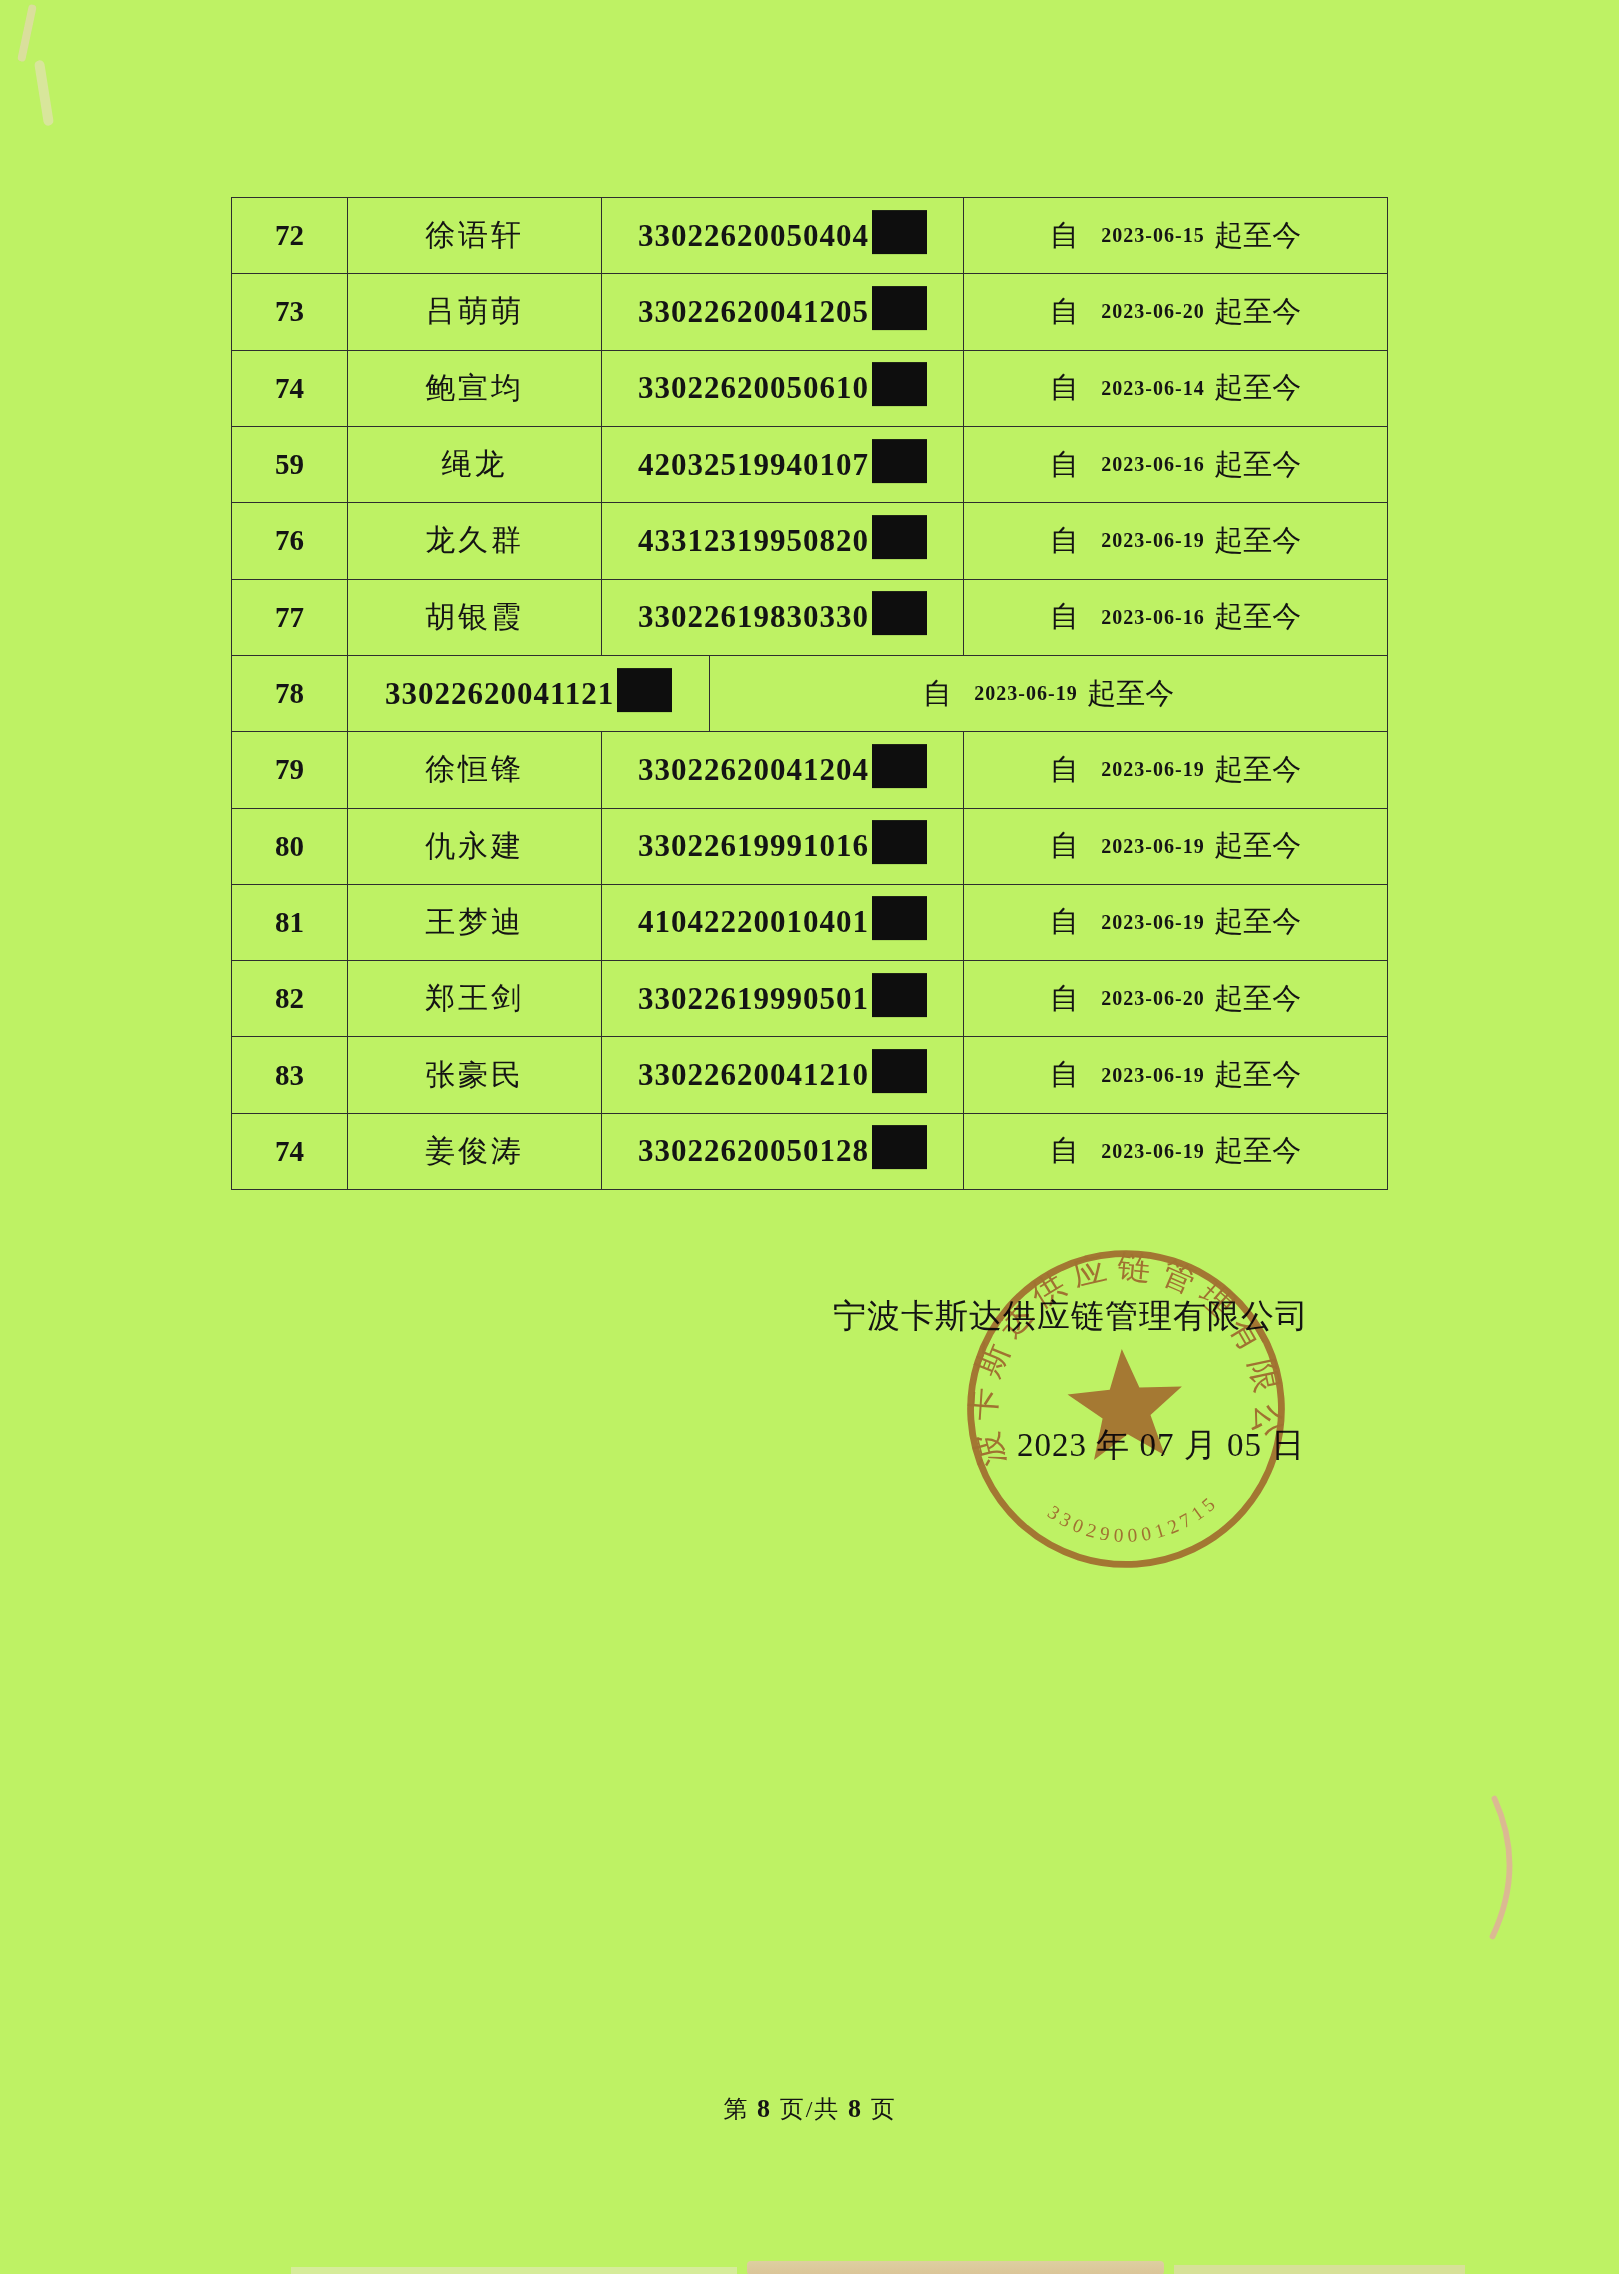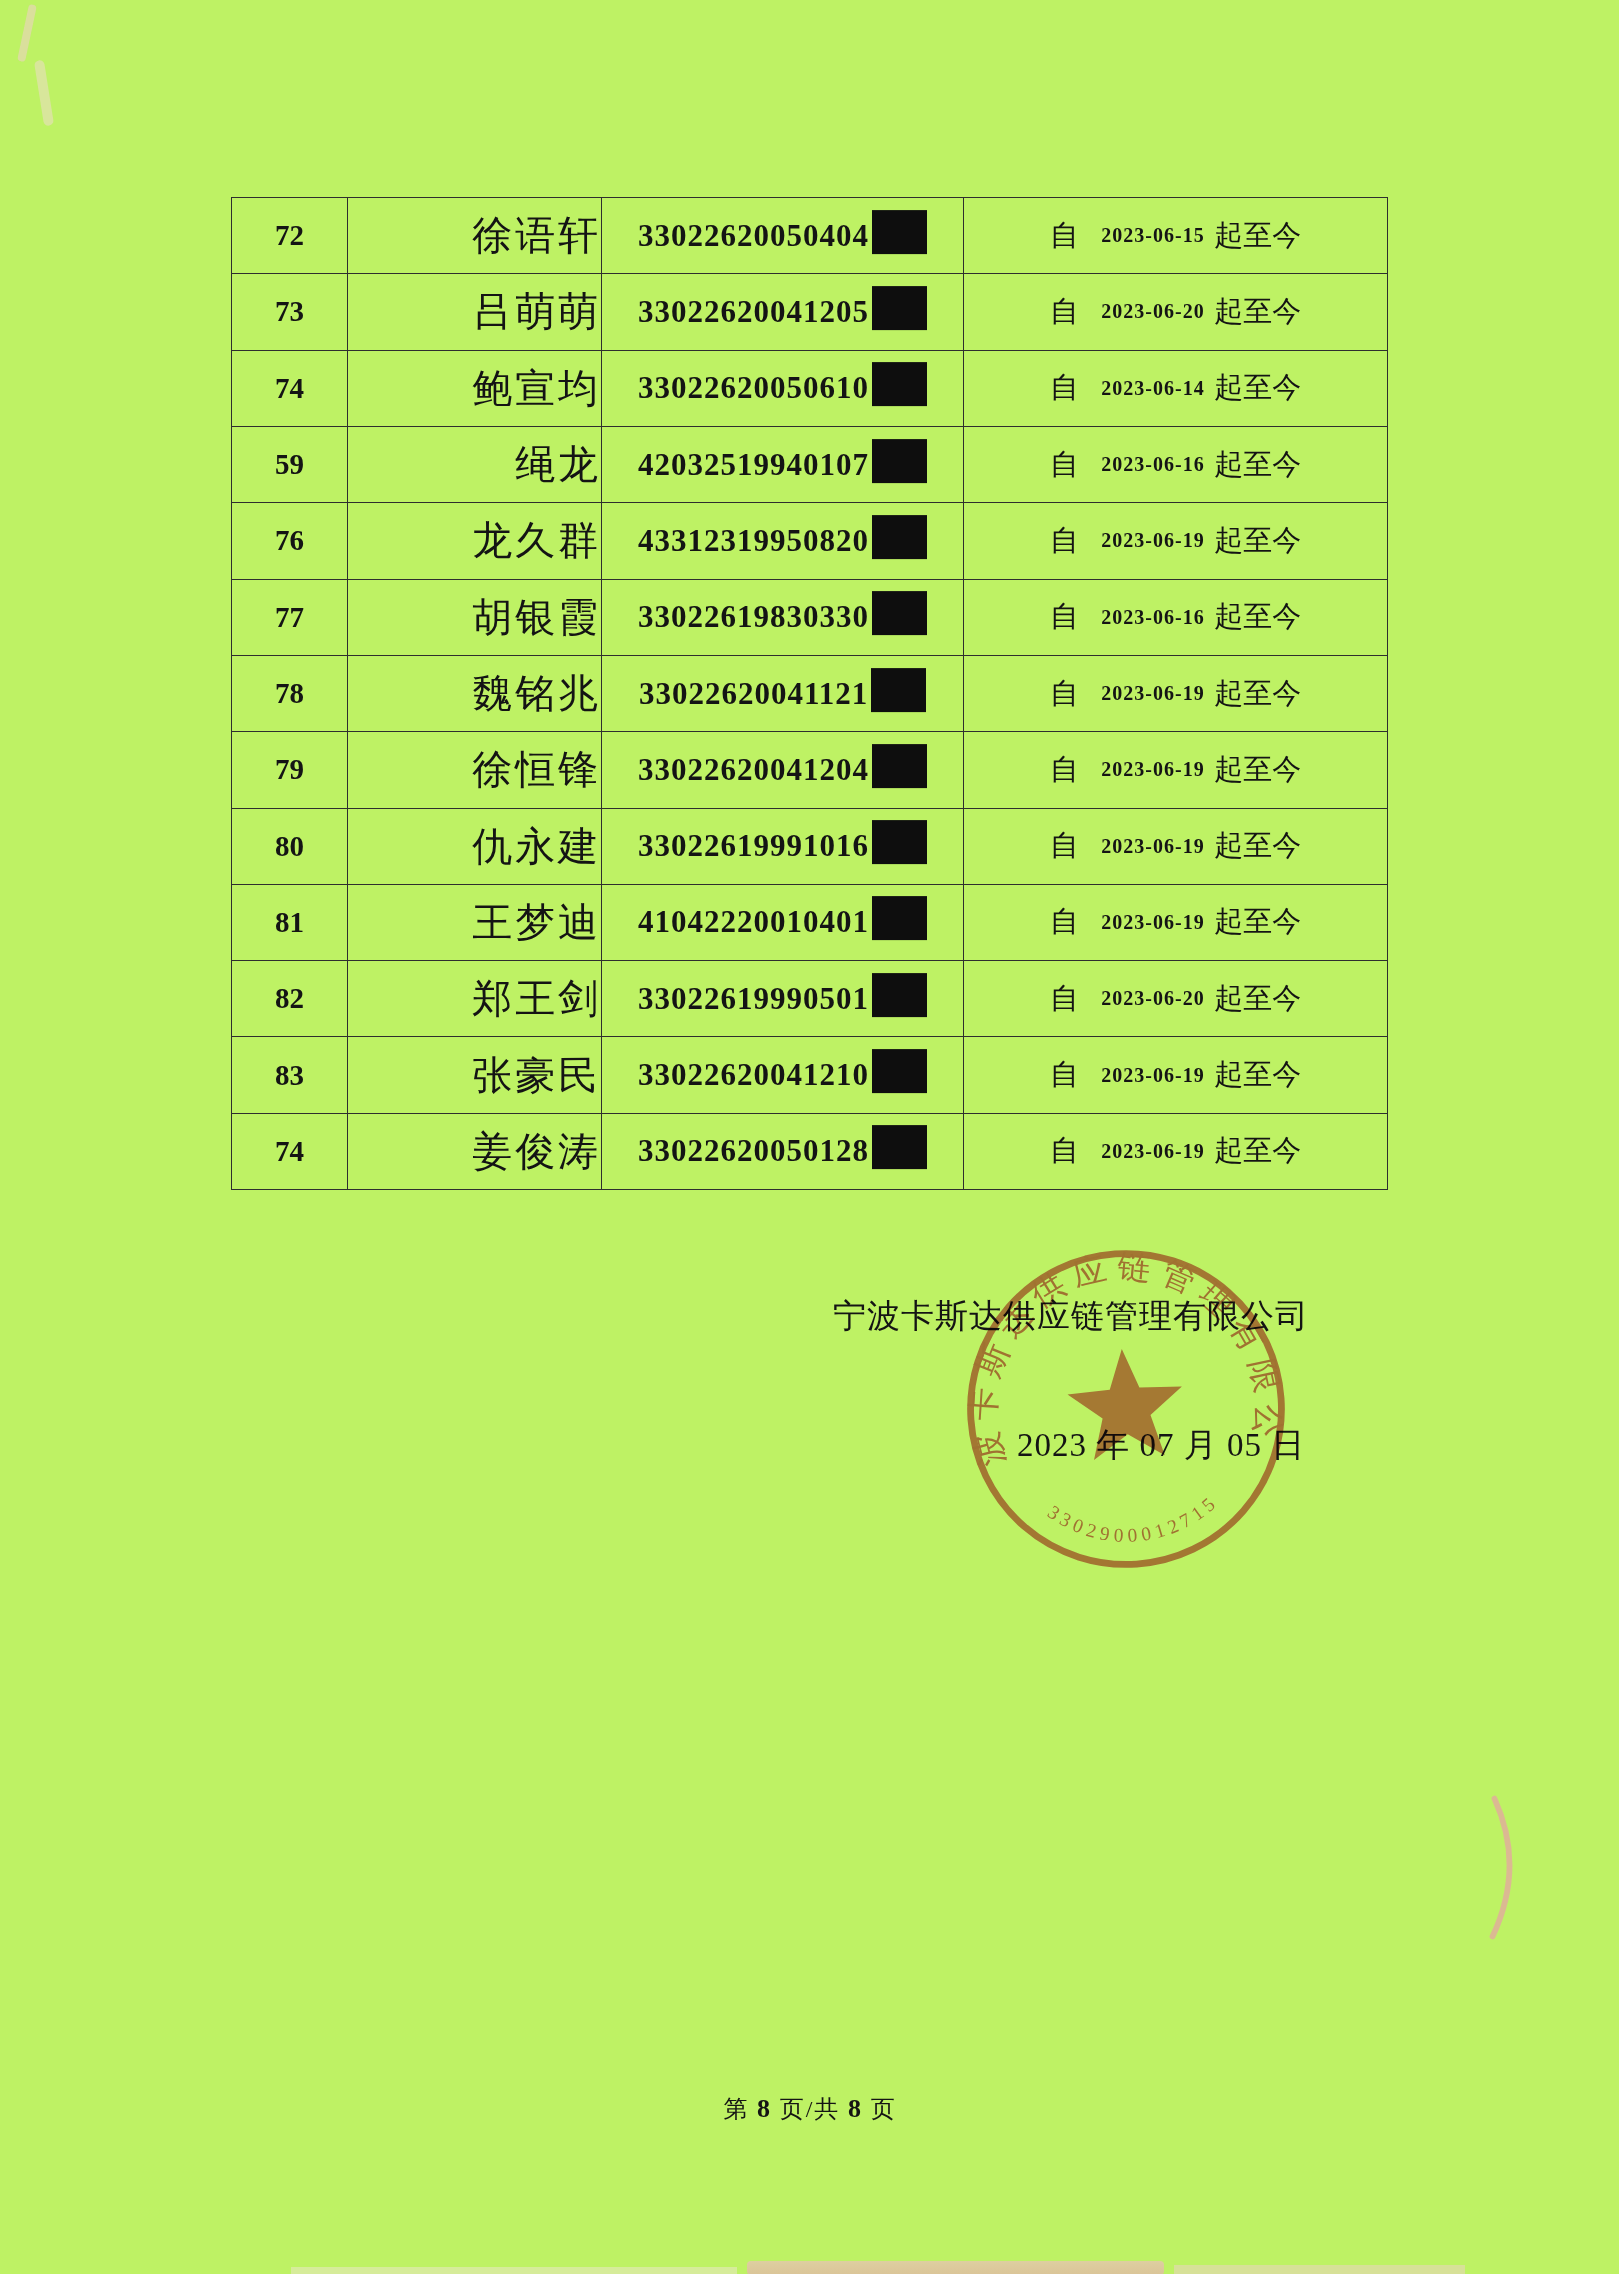--- a/index.html
+++ b/index.html
@@ -21,21 +21,21 @@
     background:transparent;
   }
   .trow{flex:1;display:flex;border-bottom:1.9px solid #2e2e2e;}
   .trow:last-child{border-bottom:none;}
   .cell{
     border-right:1.9px solid #2e2e2e;
     display:flex;align-items:center;justify-content:center;
   }
   .cell:last-child{border-right:none;}
   .c-no{width:116px;font-weight:bold;font-size:29px;}
-  .c-name{width:254px;font-size:40px;letter-spacing:2.9px;justify-content:flex-end;}
+  .c-name{width:254px;font-size:30px;letter-spacing:2.9px;}
   .c-id{width:362px;font-weight:bold;font-size:31px;letter-spacing:1px;}
   .c-date{flex:1;font-size:29px;gap:9.7px;}
   .c-date b{font-size:20px;letter-spacing:1px;margin-left:13px;}
   .redact{
     display:inline-block;width:55px;height:44px;
     background:#0e0e0e;margin-left:2.9px;
     transform:translateY(-3.9px);
   }
 
   
@@ -192,23 +192,20 @@
       <div class="cell c-date">
         <span>自</span>
         <b>2023-06-16</b>
         <span>起至今</span>
       </div>
     </div>
   
     <div class="trow">
       <div class="cell c-no">
         <span>78</span>
-      </div>
-      <div class="cell c-name">
-        <span>魏铭兆</span>
       </div>
       <div class="cell c-id">
         <span>33022620041121</span>
             <span class="redact"></span>
       </div>
       <div class="cell c-date">
         <span>自</span>
         <b>2023-06-19</b>
         <span>起至今</span>
       </div>

